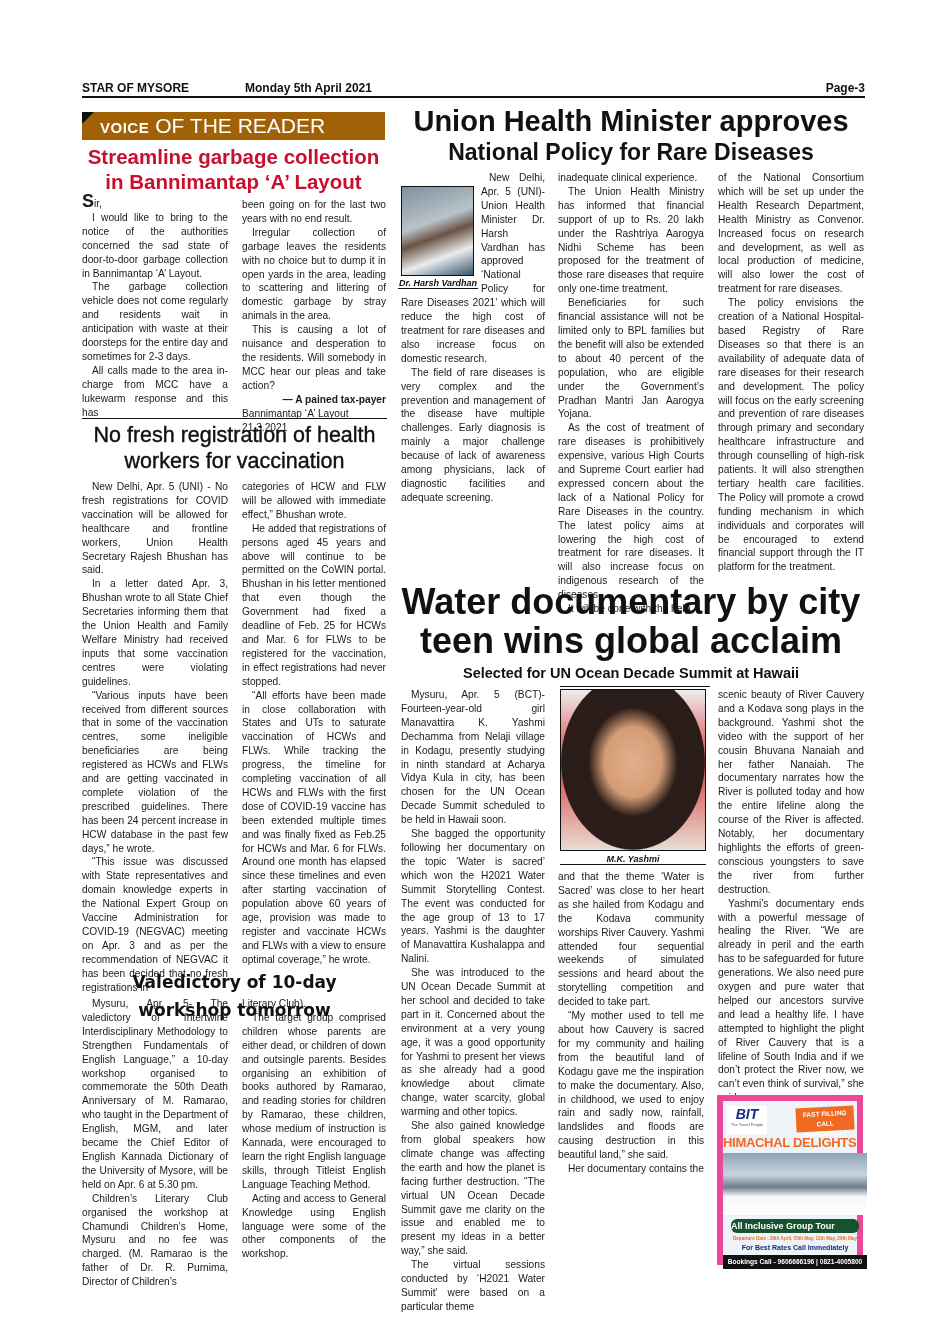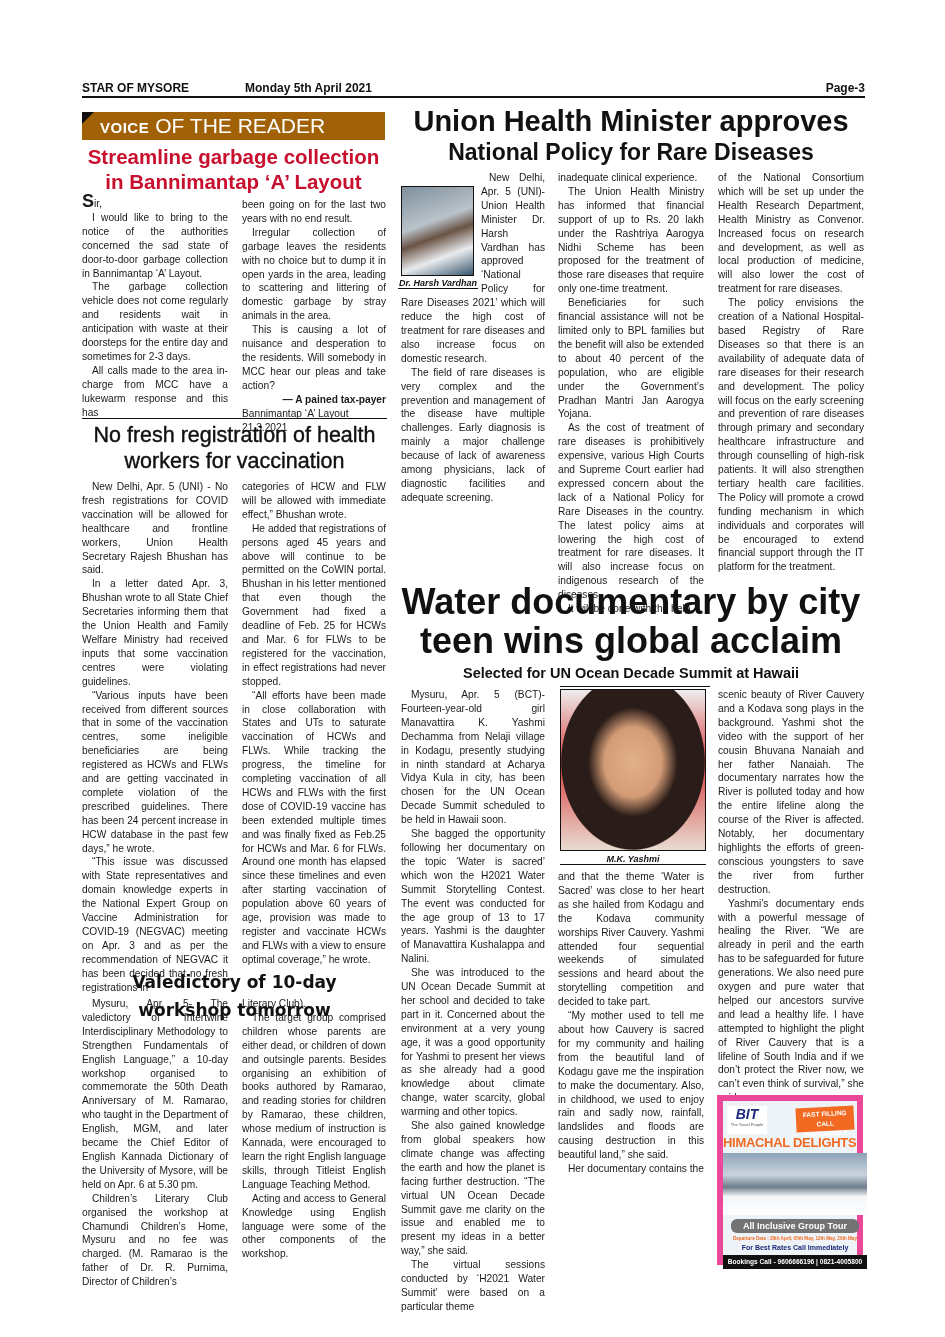--- a/index.html
+++ b/index.html
@@ -135,17 +135,17 @@
   <div class="abs" style="left:4px;top:5px;width:40px;height:28px;background:#fff;text-align:center">
     <div style="font-weight:bold;font-style:italic;font-size:14px;color:#1b2a7a;line-height:16px">BIT</div>
     <div style="font-size:4px;color:#555">The Travel People</div>
   </div>
   <div class="abs" style="right:3px;top:6px;width:58px;height:24px;background:#f26a21;color:#fff;font-size:6.5px;font-weight:bold;text-align:center;line-height:10px;padding-top:2px;transform:rotate(-3deg)">
     <div>FAST FILLING</div>
     <div>CALL IMMEDIATELY</div>
   </div>
   <div class="abs" style="left:0;top:34px;width:144px;color:#f26a21;font-weight:bold;font-size:13px;letter-spacing:-.3px">HIMACHAL DELIGHTS</div>
   <div class="abs" style="left:0;top:52px;width:144px;height:62px;background:linear-gradient(180deg,#8ea3b8 0%,#c9d4de 35%,#6e7d8c 55%,#f3f5f7 70%,#ffffff 100%)"></div>
-  <div class="abs" style="left:8px;top:118px;width:128px;height:14px;background:#737373;color:#fff;border-radius:6px;font-weight:bold;font-size:9px;text-align:center;line-height:14px">All Inclusive Group Tour</div>
+  <div class="abs" style="left:8px;top:118px;width:128px;height:14px;background:#14532d;color:#fff;border-radius:6px;font-weight:bold;font-size:9px;line-height:14px">All Inclusive Group Tour</div>
   <div class="abs" style="left:0;top:135px;width:144px;text-align:center;color:#f26a21;font-size:4.6px;font-weight:bold">Departure Date : 28th April, 05th May, 12th May, 20th May</div>
   <div class="abs" style="left:0;top:143px;width:144px;text-align:center;color:#1b2a7a;font-size:7px;font-weight:bold">For Best Rates Call Immediately</div>
   <div class="abs" style="left:0;top:154px;width:144px;height:14px;background:#111;color:#fff;text-align:center;font-size:6.6px;font-weight:bold;line-height:14px">Bookings Call - 9606666196 | 0821-4005800</div>
 </div>
 
 </body></html>

